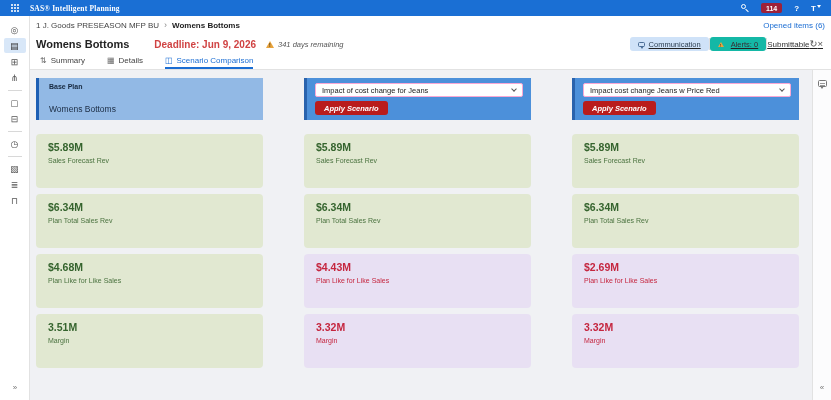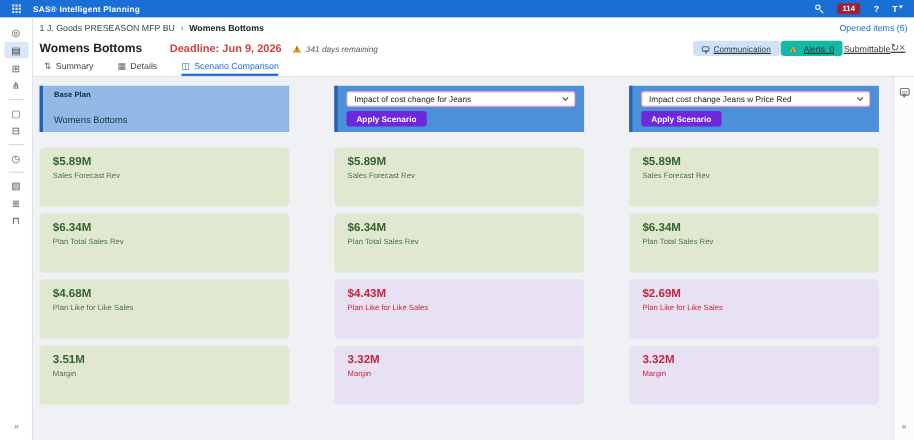--- a/index.html
+++ b/index.html
@@ -5,21 +5,21 @@
   * { margin:0; padding:0; box-sizing:border-box; }
   html,body { width:831px; height:400px; overflow:hidden; }
   body { font-family:"Liberation Sans", sans-serif; background:#f0f1f4; color:#222; }
   .app { width:831px; height:400px; display:flex; flex-direction:column; background:#fff; }
 
   
   .topbar { height:16px; background:#1a6fd4; display:flex; align-items:center; justify-content:space-between; flex:0 0 16px; }
   .topbar-left { display:flex; align-items:center; }
   .apps-icon { width:30px; height:16px; display:flex; align-items:center; justify-content:center; cursor:pointer; }
   .dots { width:2px; height:2px; background:#cfe0f5; box-shadow:3px 0 #cfe0f5,6px 0 #cfe0f5,0 3px #cfe0f5,3px 3px #cfe0f5,6px 3px #cfe0f5,0 6px #cfe0f5,3px 6px #cfe0f5,6px 6px #cfe0f5; margin-bottom:6px; margin-left:-6px; }
-  .brand { color:#fff; font-size:7.5px; font-weight:bold; letter-spacing:0.2px; margin-left:0px; }
+  .brand { color:#fff; font-size:7.5px; font-weight:bold; letter-spacing:0.2px; margin-left:0px;font-family:Liberation Serif, serif; }
   .topbar-right { display:flex; align-items:center; gap:12px; padding-right:10px; }
   .search-ico { position:relative; width:8px; height:8px; display:inline-block; }
   .search-ico .lens { position:absolute; left:0; top:0; width:5px; height:5px; border:1px solid #fff; border-radius:50%; }
   .search-ico .tail { position:absolute; width:4px; height:1px; background:#fff; transform:rotate(45deg); left:4px; top:6px; }
   .badge { background:#9e2139; color:#fff; font-size:7px; font-weight:bold; padding:1.5px 5px; border-radius:2px; }
   .help { color:#fff; font-size:8px; font-weight:bold; }
   .avatar { color:#fff; font-size:8px; font-weight:bold; display:flex; align-items:flex-start; gap:1px; }
   .caret { width:0; height:0; border-left:2.5px solid transparent; border-right:2.5px solid transparent; border-top:3px solid #fff; margin-top:1px; }
 
   
@@ -69,21 +69,21 @@
   .content-row { flex:1; display:flex; min-height:0; }
   .content { flex:1; background:#f0f1f4; padding:8px 0 0 6px; display:flex; gap:41px; }
   .col { width:227px; display:flex; flex-direction:column; }
   .col-head { height:42px; margin-bottom:14px; border-left:3px solid #1d5fb4; }
   .col-head.base { background:#92b9e5; padding:5px 10px 6px 10px; display:flex; flex-direction:column; justify-content:space-between; }
   .bp-title { font-size:7px; font-weight:bold; color:#16283f; }
   .bp-sub { font-size:8.5px; color:#1c2d44; }
   .col-head.scenario { background:#4c90da; border-left-color:#2a63ad; padding:5px 8px; }
   .select { height:14px; background:#fff; border:1px solid #f9a8d4; border-radius:2px; display:flex; align-items:center; justify-content:space-between; padding:0 6px; font-size:7.5px; color:#222; cursor:pointer; }
   .sel-caret { width:4px; height:4px; border-right:1px solid #555; border-bottom:1px solid #555; transform:rotate(45deg); margin-top:-2px; }
-  .apply { margin-top:4px; background:#6d28d9; color:#fff; border:none; border-radius:3px; font-size:7.5px; font-weight:bold; padding:2.5px 9px; font-family:"Liberation Sans", sans-serif; cursor:pointer; display:block; }
+  .apply { margin-top:4px; background:#b91c1c; color:#fff; border:none; border-radius:3px; font-size:7.5px; font-weight:bold; padding:2.5px 9px; font-family:"Liberation Sans", sans-serif; cursor:pointer; display:block;font-style:italic; }
   .card { height:54px; border-radius:4px; margin-bottom:6px; padding:7px 12px; }
   .card .val { font-size:10.5px; font-weight:bold; line-height:12px; }
   .card .lbl { font-size:7px; margin-top:4px; }
   .card.green { background:#e1e8d1; }
   .card.green .val { color:#35642e; }
   .card.green .lbl { color:#4b7340; }
   .card.purple { background:#e8e0f3; }
   .card.purple .val { color:#c5263f; }
   .card.purple .lbl { color:#c5263f; }
 

